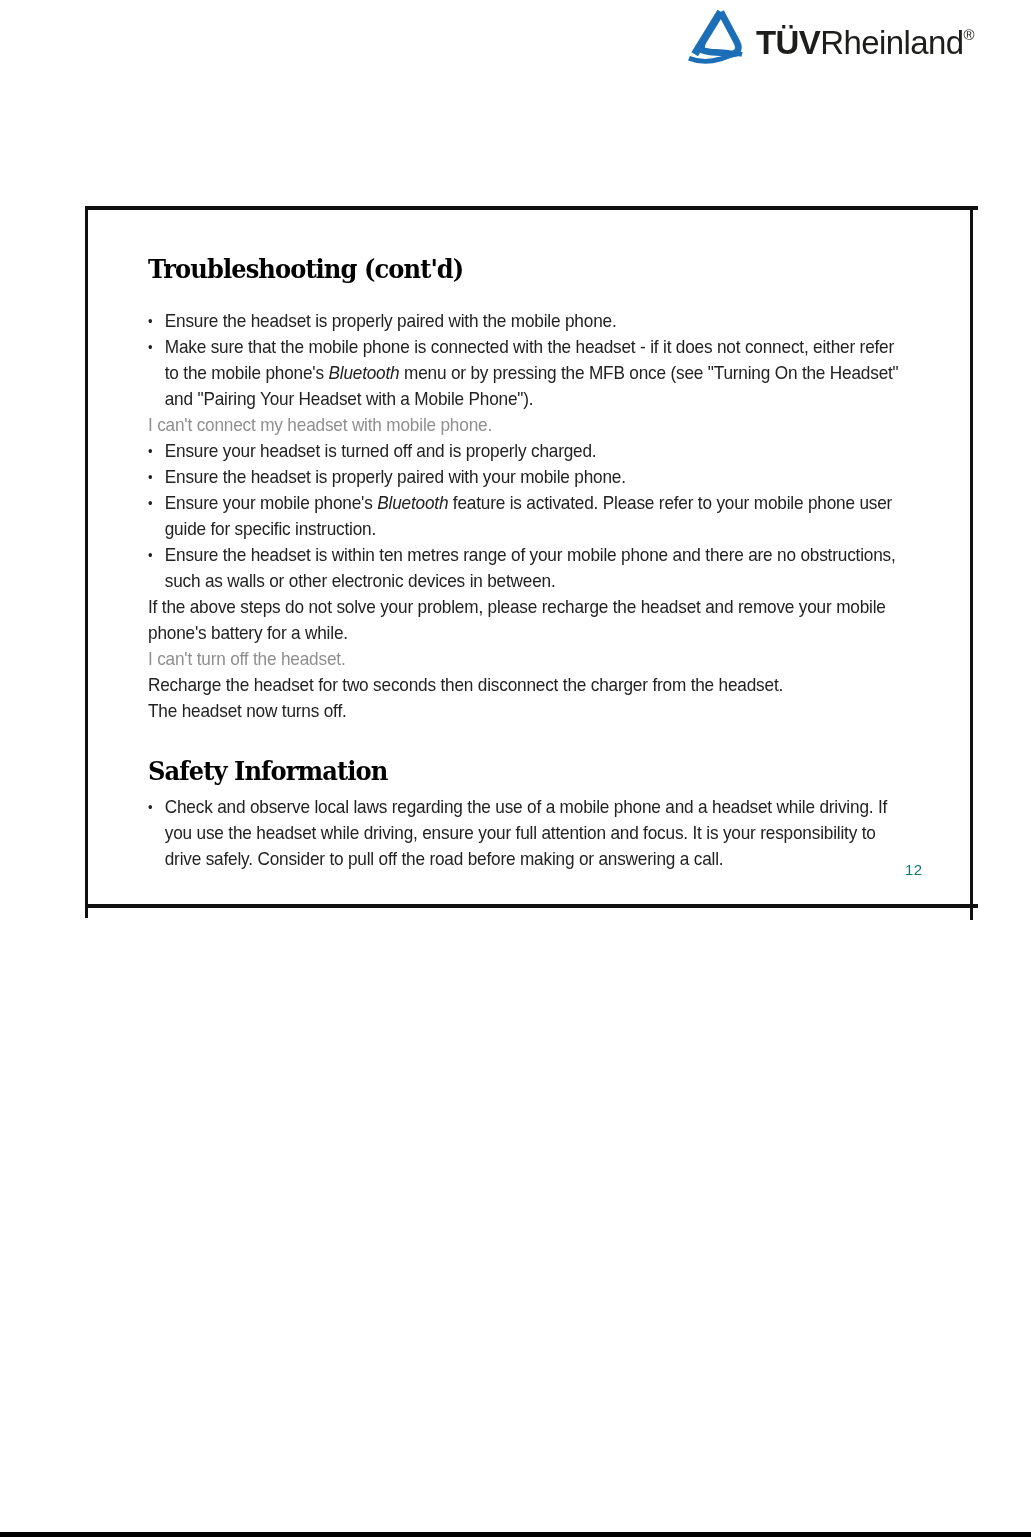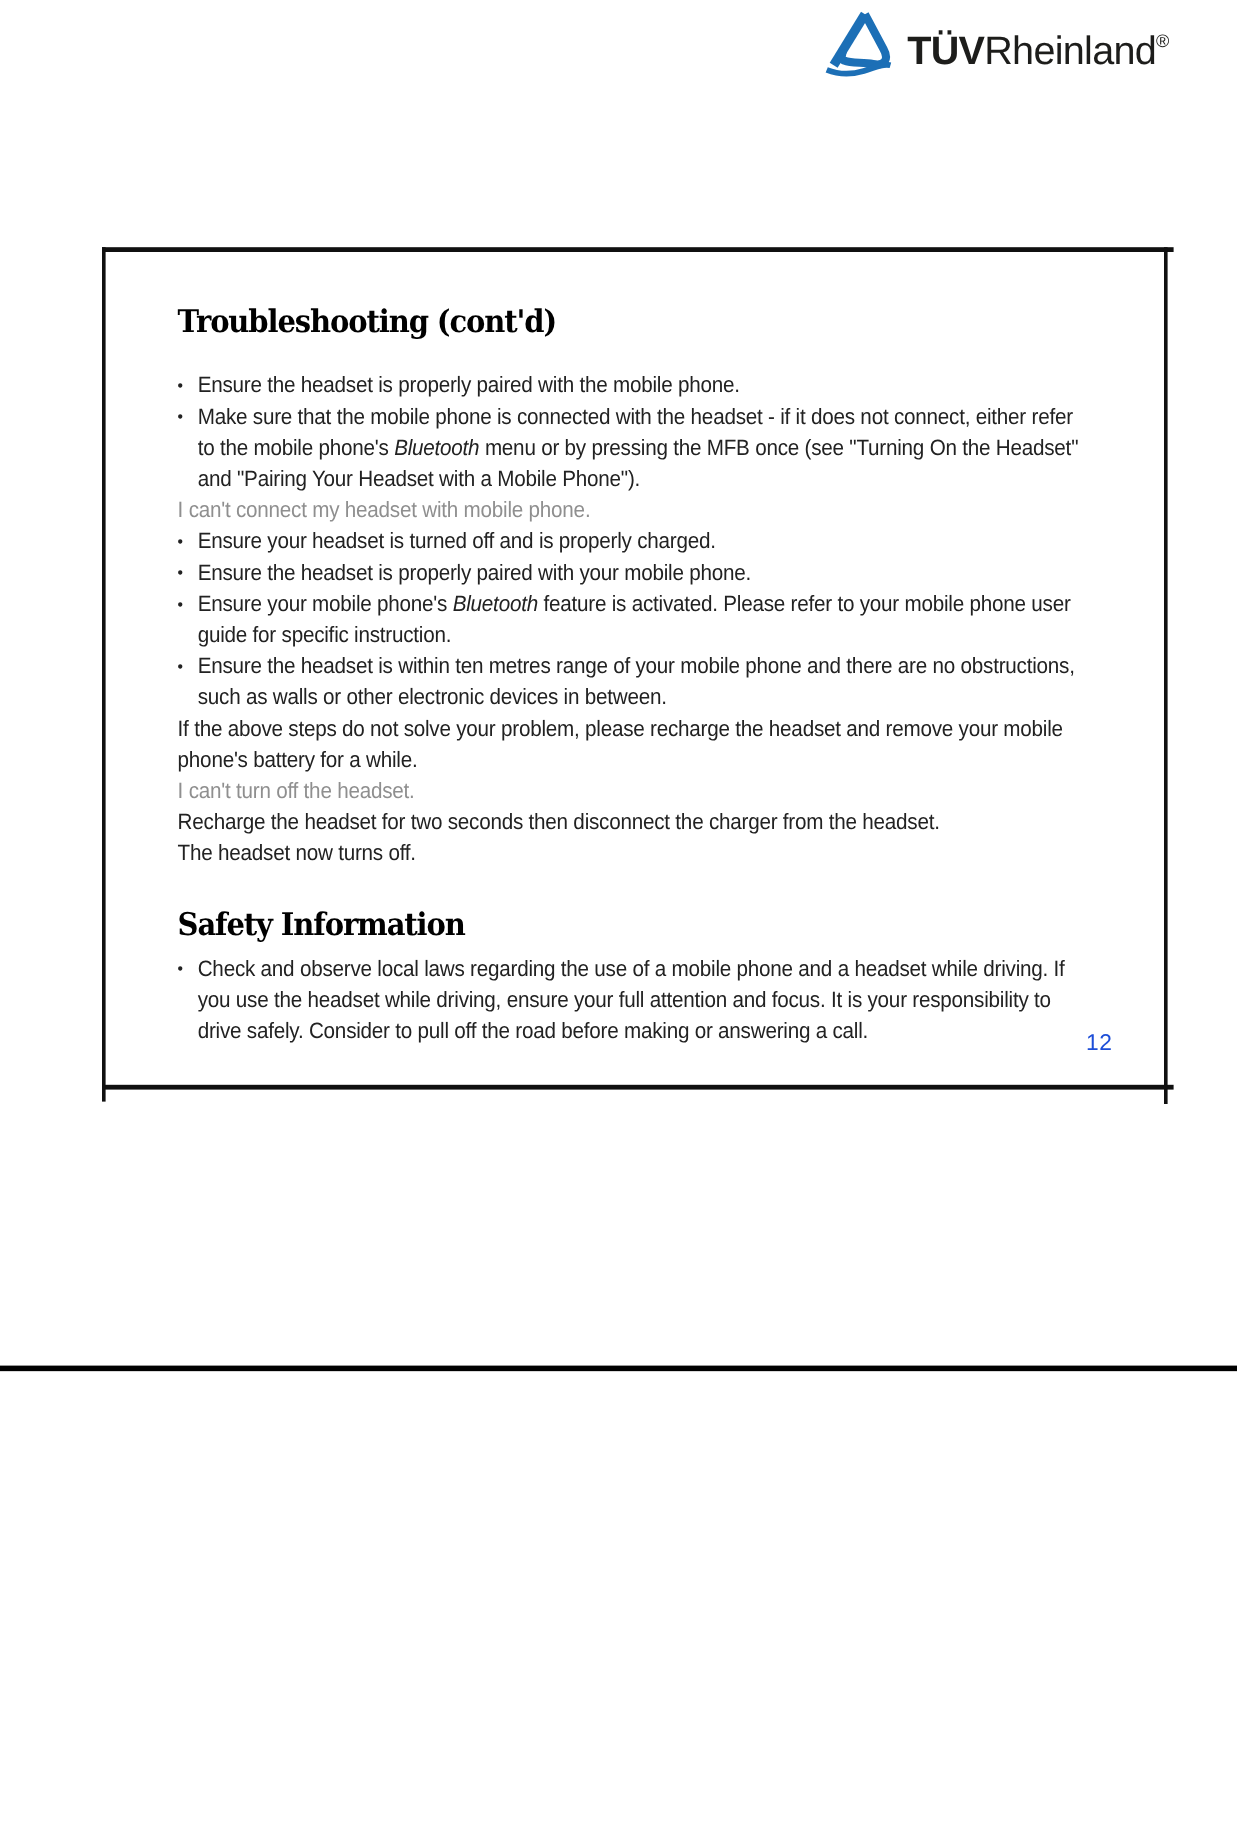--- a/index.html
+++ b/index.html
@@ -1,17 +1,17 @@
 <!DOCTYPE html>
 <html><head>
 <meta charset="utf-8">
 <style>
   html,body{margin:0;padding:0;background:#fff;}
   .page{
-    position:relative;width:1031px;height:1143px;background:#ffffff;
+    position:relative;width:1031px;height:1537px;background:#ffffff;
     font-family:"Liberation Sans",sans-serif;overflow:hidden;
   }
 
   
   .logo{position:absolute;left:687px;top:7px;display:flex;align-items:flex-start;}
   .logo svg{display:block;width:56px;height:58px;}
   .logo-text{
     margin-left:13px;margin-top:13px;font-size:33px;line-height:33px;
     letter-spacing:-0.6px;color:#1d1d1b;white-space:nowrap;
   }
@@ -38,21 +38,21 @@
   }
   .doc-section + .doc-section{margin-top:32px;}
   .doc-section + .doc-section .sec-heading{margin-bottom:8px;}
   .block{margin:0;}
   .block.bullet{display:flex;}
   .block.bullet .marker{flex:0 0 18px;font-size:14px;line-height:26px;}
   .block.subheading{color:#8f8f8f;}
   .block .txt em{font-style:italic;}
 
   
-  .page-number{position:absolute;left:905px;top:858px;font-size:19px;line-height:24px;color:#1d4ed8;letter-spacing:0.5px;}
+  .page-number{position:absolute;left:905px;top:858px;font-size:15px;line-height:24px;color:#0f766e;letter-spacing:0.5px;}
   .footer-bar{position:absolute;left:0;bottom:0;width:1031px;height:5px;}
 </style>
 </head>
 <body>
 
 <div class="page">
 
   <header class="logo">
     <svg viewBox="0 0 58 60" aria-hidden="true">
       <path d="M35 5 L8 49" fill="none" stroke-width="8" stroke="#1c6fb6"></path>

